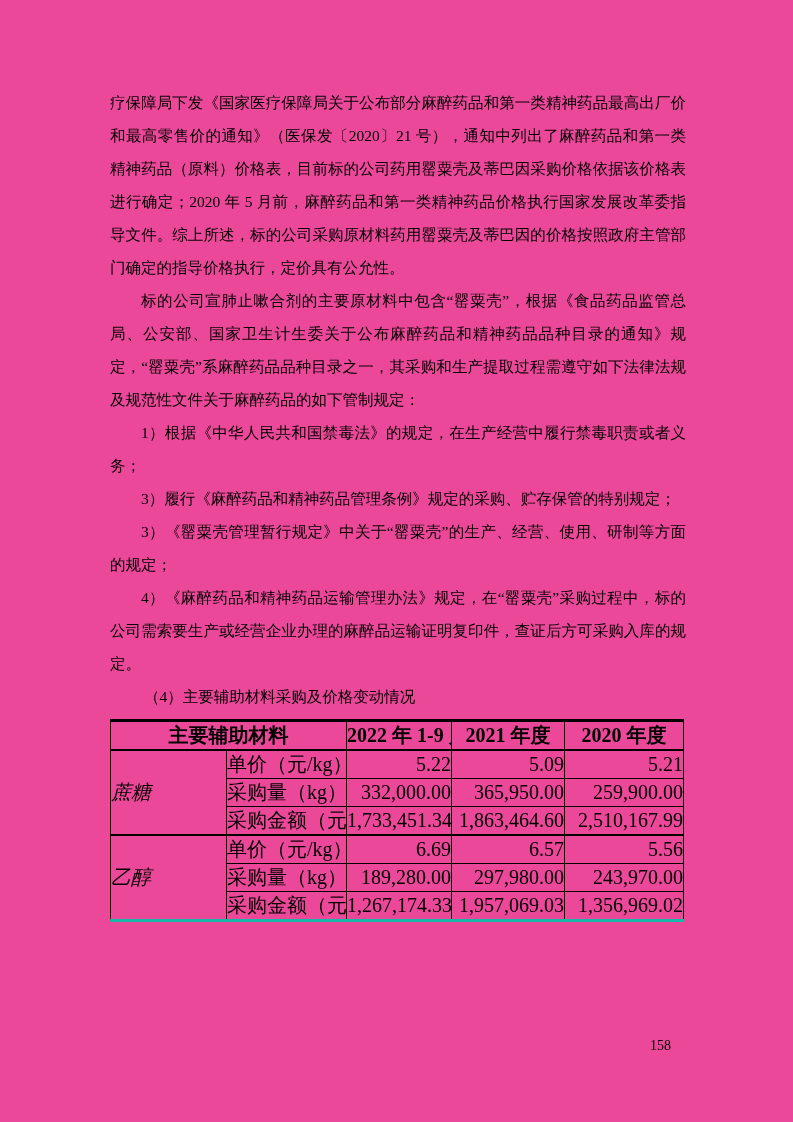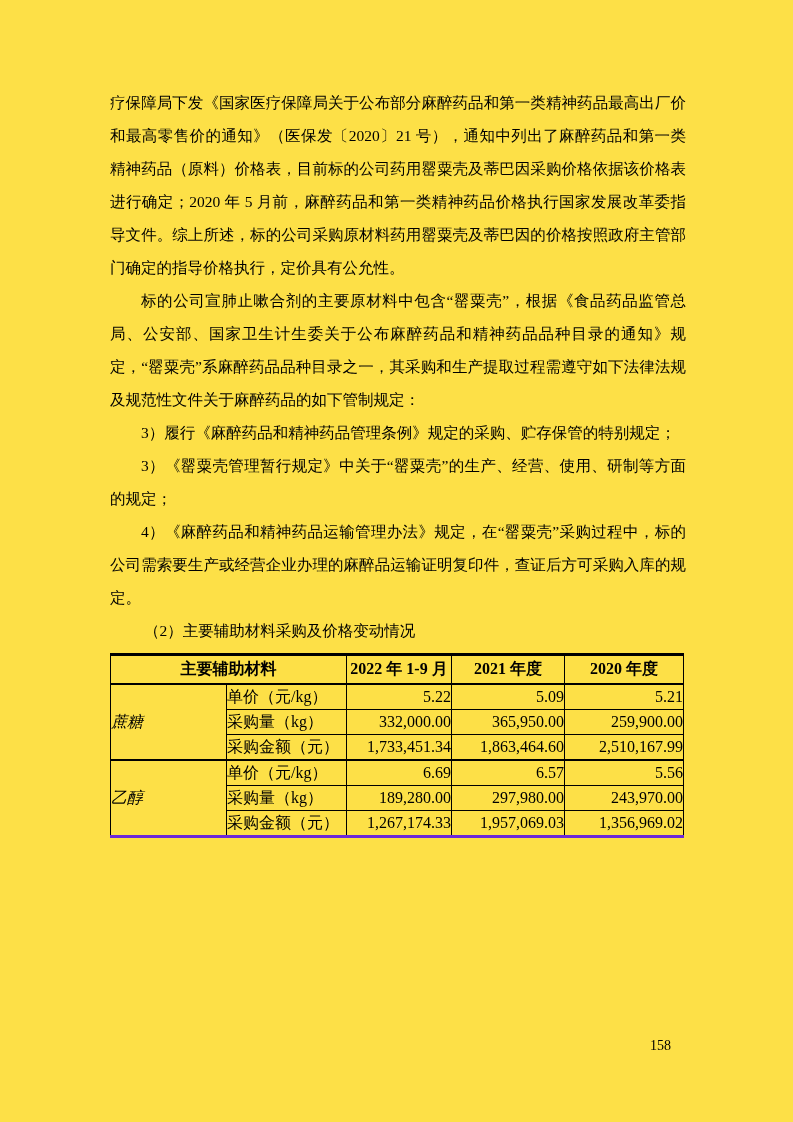--- a/index.html
+++ b/index.html
@@ -4,21 +4,21 @@
 <style>
   html, body {
     margin: 0;
     padding: 0;
     background: #ffffff;
   }
   .page {
     position: relative;
     width: 793px;
     height: 1122px;
-    background: #fde047;
+    background: #ec4899;
     overflow: hidden;
     font-family: "Liberation Serif", "DejaVu Serif", serif;
     color: #000000;
   }
   .content {
     position: absolute;
     left: 110px;
     top: 86px;
     width: 576px;
   }
@@ -36,22 +36,22 @@
   .content p.heading {
     text-align: left;
     text-indent: 2.2em;
   }
   table.materials {
     border-collapse: collapse;
     table-layout: fixed;
     width: 573px;
     margin-top: 6px;
     border-top: 3px solid #000;
-    border-bottom: 3px solid #6d28d9;
-    font-size: 16px;
+    border-bottom: 3px solid #14b8a6;
+    font-size: 20px;
   }
   table.materials th,
   table.materials td {
     border: 1px solid #000;
     padding: 0;
     height: 24px;
     vertical-align: middle;
     overflow: hidden;
     white-space: nowrap;
   }
@@ -77,25 +77,26 @@
   }
 </style>
 </head>
 <body>
 
 <div class="page">
   <div class="content">
 
     <p class="no-indent">疗保障局下发《国家医疗保障局关于公布部分麻醉药品和第一类精神药品最高出厂价和最高零售价的通知》（医保发〔2020〕21 号），通知中列出了麻醉药品和第一类精神药品（原料）价格表，目前标的公司药用罂粟壳及蒂巴因采购价格依据该价格表进行确定；2020 年 5 月前，麻醉药品和第一类精神药品价格执行国家发展改革委指导文件。综上所述，标的公司采购原材料药用罂粟壳及蒂巴因的价格按照政府主管部门确定的指导价格执行，定价具有公允性。</p>
     <p>标的公司宣肺止嗽合剂的主要原材料中包含“罂粟壳”，根据《食品药品监管总局、公安部、国家卫生计生委关于公布麻醉药品和精神药品品种目录的通知》规定，“罂粟壳”系麻醉药品品种目录之一，其采购和生产提取过程需遵守如下法律法规及规范性文件关于麻醉药品的如下管制规定：</p>
+    <p>1）根据《中华人民共和国禁毒法》的规定，在生产经营中履行禁毒职责或者义务；</p>
     <p>3）履行《麻醉药品和精神药品管理条例》规定的采购、贮存保管的特别规定；</p>
     <p>3）《罂粟壳管理暂行规定》中关于“罂粟壳”的生产、经营、使用、研制等方面的规定；</p>
     <p>4）《麻醉药品和精神药品运输管理办法》规定，在“罂粟壳”采购过程中，标的公司需索要生产或经营企业办理的麻醉品运输证明复印件，查证后方可采购入库的规定。</p>
 
-    <p class="heading">（2）主要辅助材料采购及价格变动情况</p>
+    <p class="heading">（4）主要辅助材料采购及价格变动情况</p>
 
     <table class="materials">
       <colgroup>
         <col style="width:116px">
         <col style="width:120px">
         <col style="width:105px">
         <col style="width:113px">
         <col style="width:119px">
       </colgroup>
       <tbody>

